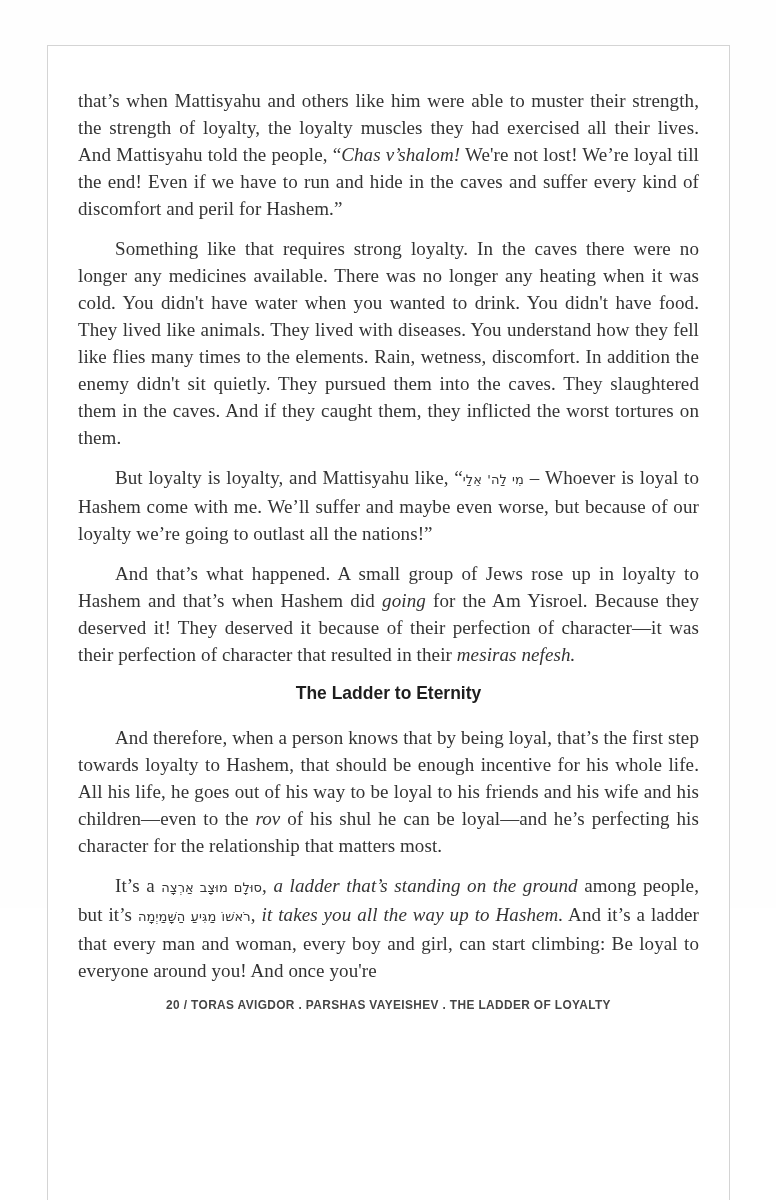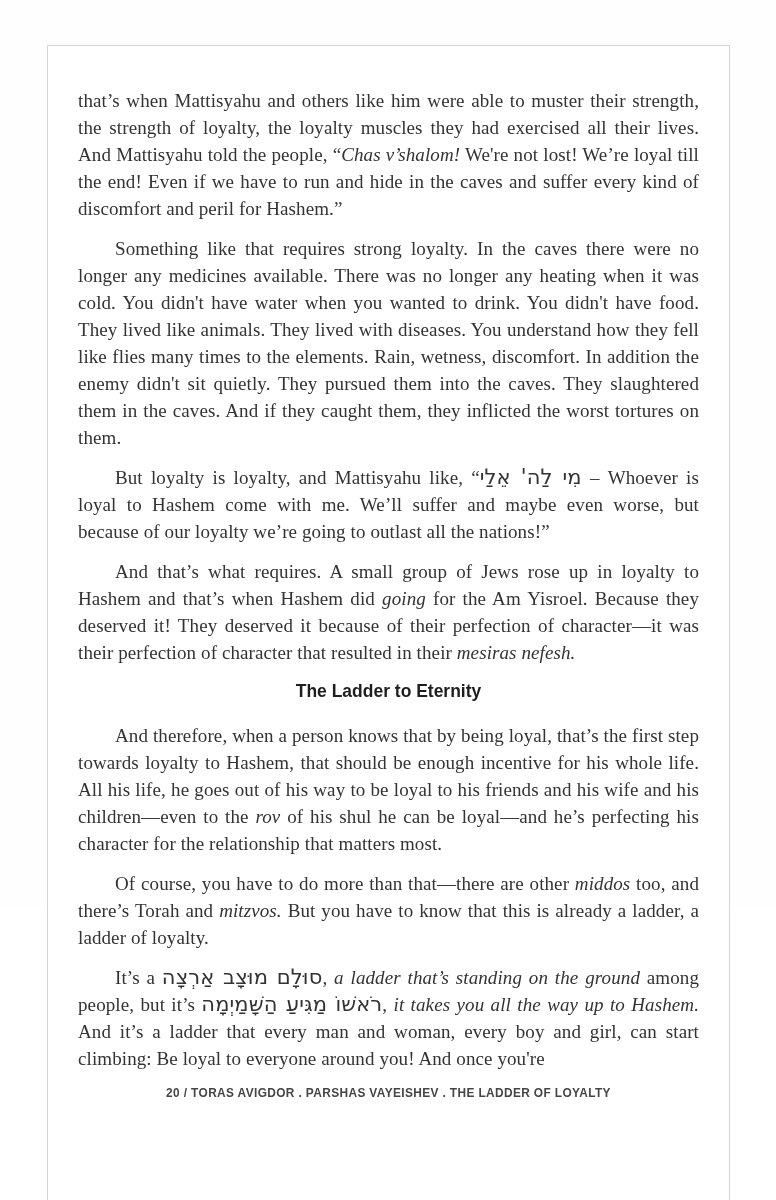--- a/index.html
+++ b/index.html
@@ -40,21 +40,21 @@
     letter-spacing: 0.1px;
   }
   .para.no-indent {
     text-indent: 0;
   }
   .para .italic {
     font-style: italic;
   }
   .para .hebrew {
     font-family: "DejaVu Sans", sans-serif;
-    font-size: 21px;
+    font-size: 13px;
   }
   .heading {
     margin: 8px 0 20px 0;
     text-align: center;
     font-family: "Liberation Sans", sans-serif;
     font-weight: bold;
     font-size: 19px;
     line-height: 23px;
     color: #1e1e1e;
     transform: scaleX(0.92);
@@ -75,21 +75,20 @@
 </style>
 </head>
 <body>
 
 <div class="viewport">
   <div class="page">
     <div class="content">
         <p class="para no-indent"><span>that’s when Mattisyahu and others like him were able to muster their strength, the strength of loyalty, the loyalty muscles they had exercised all their lives. And Mattisyahu told the people, “</span><span class="italic">Chas v’shalom!</span><span> We're not lost! We’re loyal till the end! Even if we have to run and hide in the caves and suffer every kind of discomfort and peril for Hashem.”</span></p>
         <p class="para"><span>Something like that requires strong loyalty. In the caves there were no longer any medicines available. There was no longer any heating when it was cold. You didn't have water when you wanted to drink. You didn't have food. They lived like animals. They lived with diseases. You understand how they fell like flies many times to the elements. Rain, wetness, discomfort. In addition the enemy didn't sit quietly. They pursued them into the caves. They slaughtered them in the caves. And if they caught them, they inflicted the worst tortures on them.</span></p>
         <p class="para"><span>But loyalty is loyalty, and Mattisyahu like, “</span><span class="hebrew">מִי לַה' אֵלַי</span><span> – Whoever is loyal to Hashem come with me. We’ll suffer and maybe even worse, but because of our loyalty we’re going to outlast all the nations!”</span></p>
-        <p class="para"><span>And that’s what requires. A small group of Jews rose up in loyalty to Hashem and that’s when Hashem did </span><span class="italic">going</span><span> for the Am Yisroel. Because they deserved it! They deserved it because of their perfection of character—it was their perfection of character that resulted in their </span><span class="italic">mesiras nefesh.</span></p>
+        <p class="para"><span>And that’s what happened. A small group of Jews rose up in loyalty to Hashem and that’s when Hashem did </span><span class="italic">going</span><span> for the Am Yisroel. Because they deserved it! They deserved it because of their perfection of character—it was their perfection of character that resulted in their </span><span class="italic">mesiras nefesh.</span></p>
         <h2 class="heading">The Ladder to Eternity</h2>
         <p class="para"><span>And therefore, when a person knows that by being loyal, that’s the first step towards loyalty to Hashem, that should be enough incentive for his whole life. All his life, he goes out of his way to be loyal to his friends and his wife and his children—even to the </span><span class="italic">rov</span><span> of his shul he can be loyal—and he’s perfecting his character for the relationship that matters most.</span></p>
-        <p class="para"><span>Of course, you have to do more than that—there are other </span><span class="italic">middos</span><span> too, and there’s Torah and </span><span class="italic">mitzvos.</span><span> But you have to know that this is already a ladder, a ladder of loyalty.</span></p>
         <p class="para"><span>It’s a </span><span class="hebrew">סוּלָם מוּצָב אַרְצָה</span><span>, </span><span class="italic">a ladder that’s standing on the ground</span><span> among people, but it’s </span><span class="hebrew">רֹאשׁוֹ מַגִּיעַ הַשָּׁמַיְמָה</span><span>, </span><span class="italic">it takes you all the way up to Hashem.</span><span> And it’s a ladder that every man and woman, every boy and girl, can start climbing: Be loyal to everyone around you! And once you're</span></p>
       </div>
     <div class="footer">20 / TORAS AVIGDOR . PARSHAS VAYEISHEV . THE LADDER OF LOYALTY</div>
   </div>
 </div>
 
 </body></html>

